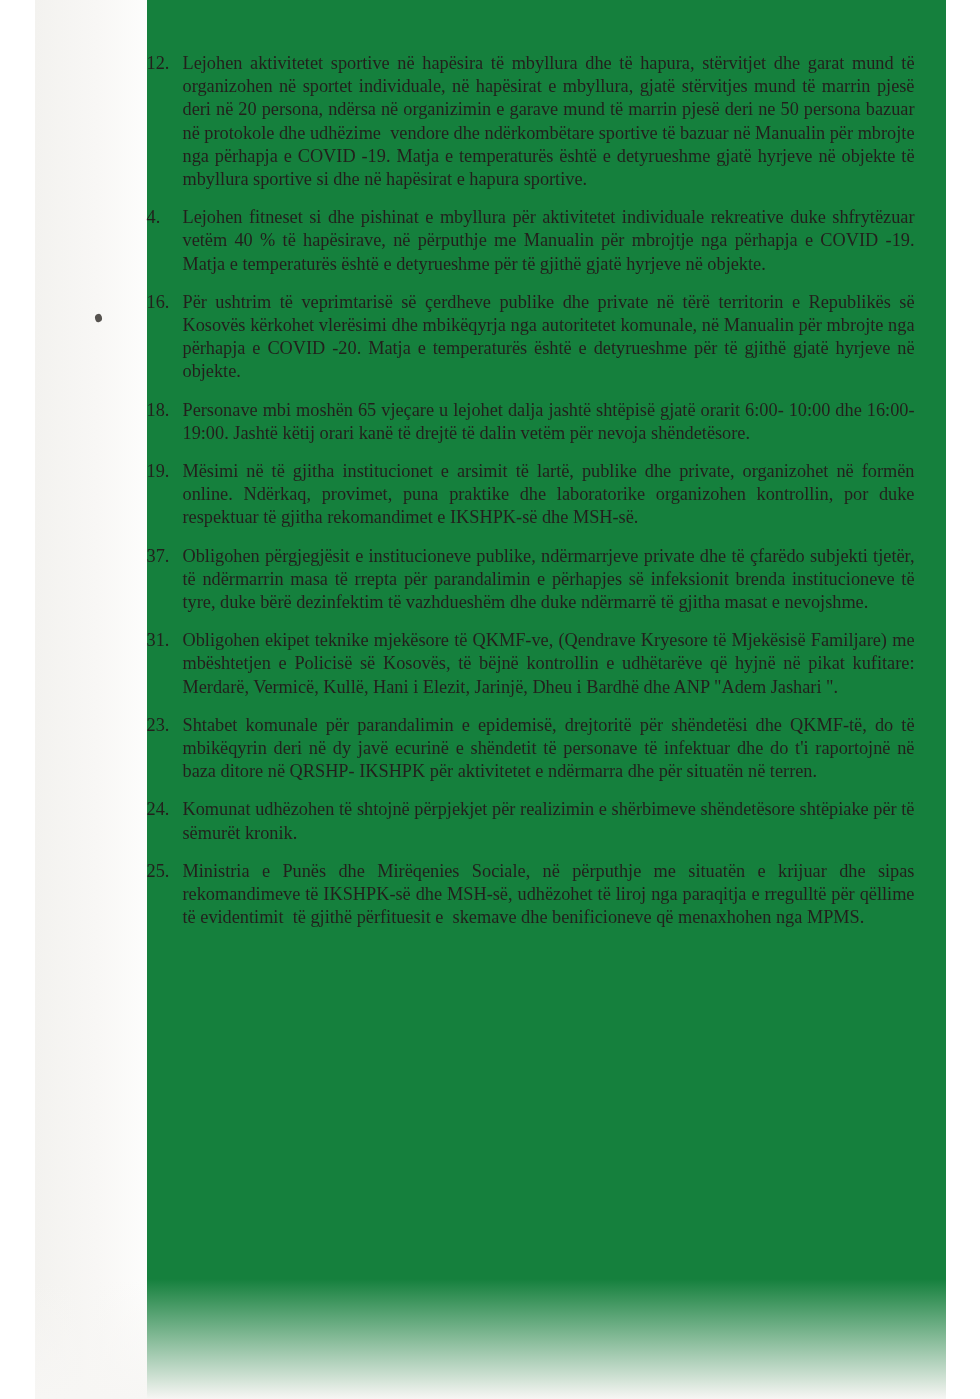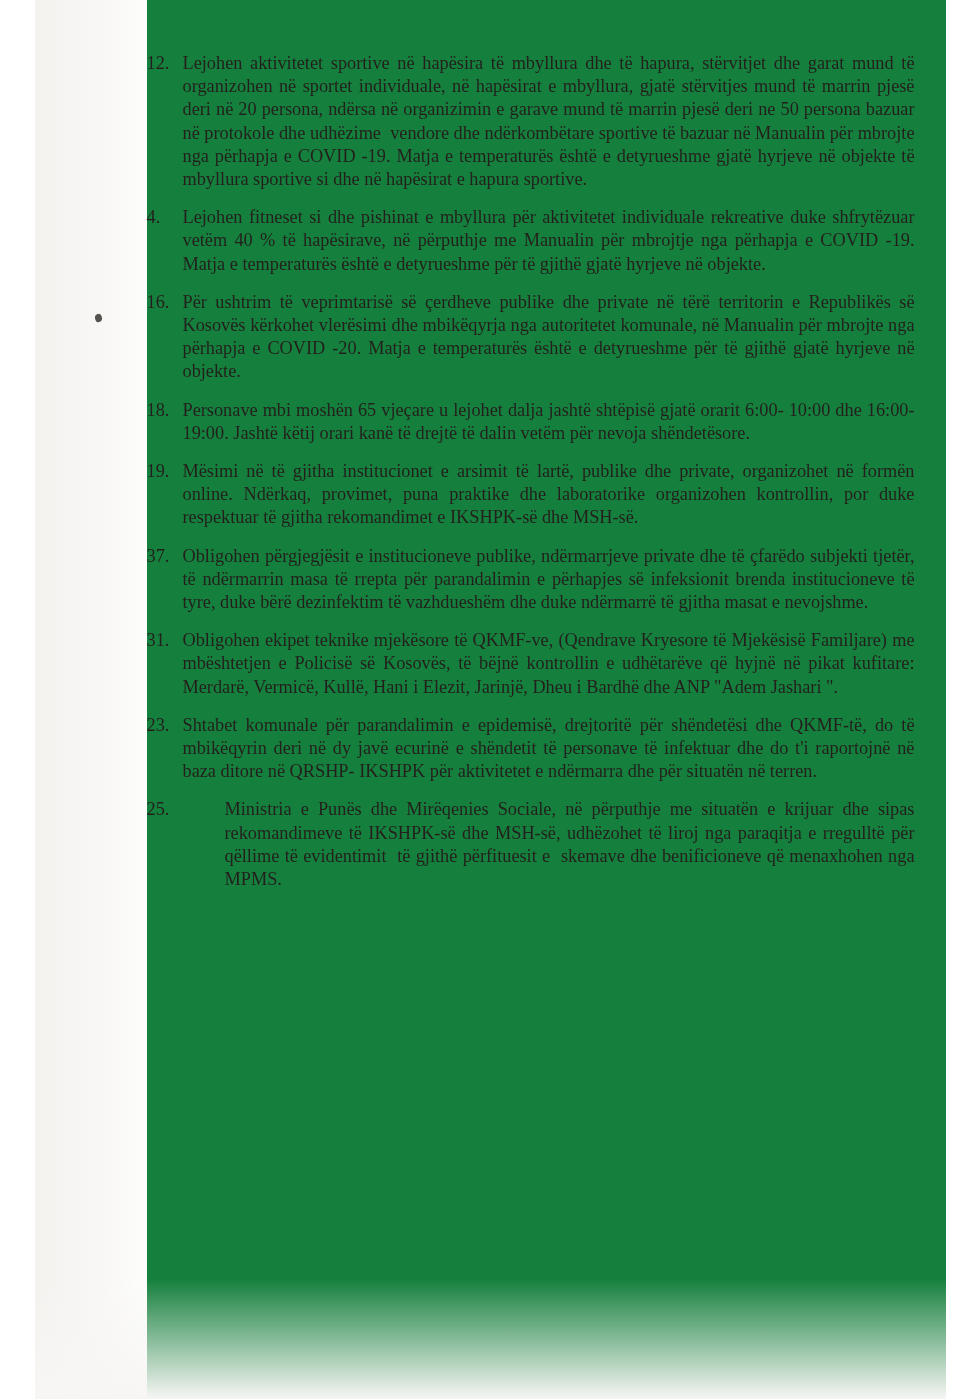--- a/index.html
+++ b/index.html
@@ -93,21 +93,21 @@
 
   .clause-body {
     flex: 1 1 auto;
     text-align: justify;
     text-justify: inter-word;
     hyphens: none;
     white-space: pre-wrap;
   }
 
   
-  .clause:last-child { margin-bottom: 16px; gap: 42px; }
+  .clause:last-child { margin-bottom: 16px; }
 </style>
 </head>
 <body>
 
 <div class="page">
 
   <div class="scan-tint-left"></div>
   <div class="scan-tint-bottom"></div>
 
   <div class="ink-speck"></div>
@@ -141,18 +141,22 @@
       </div>
       <div class="clause">
         <div class="clause-number">31.</div>
         <div class="clause-body">Obligohen ekipet teknike mjekësore të QKMF-ve, (Qendrave Kryesore të Mjekësisë Familjare) me mbështetjen e Policisë së Kosovës, të bëjnë kontrollin e udhëtarëve që hyjnë në pikat kufitare: Merdarë, Vermicë, Kullë, Hani i Elezit, Jarinjë, Dheu i Bardhë dhe ANP "Adem Jashari ".</div>
       </div>
       <div class="clause">
         <div class="clause-number">23.</div>
         <div class="clause-body">Shtabet komunale për parandalimin e epidemisë, drejtoritë për shëndetësi dhe QKMF-të, do të mbikëqyrin deri në dy javë ecurinë e shëndetit të personave të infektuar dhe do t'i raportojnë në baza ditore në QRSHP- IKSHPK për aktivitetet e ndërmarra dhe për situatën në terren.</div>
       </div>
       <div class="clause">
+        <div class="clause-number">24.</div>
+        <div class="clause-body">Komunat udhëzohen të shtojnë përpjekjet për realizimin e shërbimeve shëndetësore shtëpiake për të sëmurët kronik.</div>
+      </div>
+      <div class="clause">
         <div class="clause-number">25.</div>
         <div class="clause-body">Ministria e Punës dhe Mirëqenies Sociale, në përputhje me situatën e krijuar dhe sipas rekomandimeve të IKSHPK-së dhe MSH-së, udhëzohet të liroj nga paraqitja e rregulltë për qëllime të evidentimit  të gjithë përfituesit e  skemave dhe benificioneve që menaxhohen nga MPMS.</div>
       </div>
     </div>
 
 </div>
 
 </body></html>

